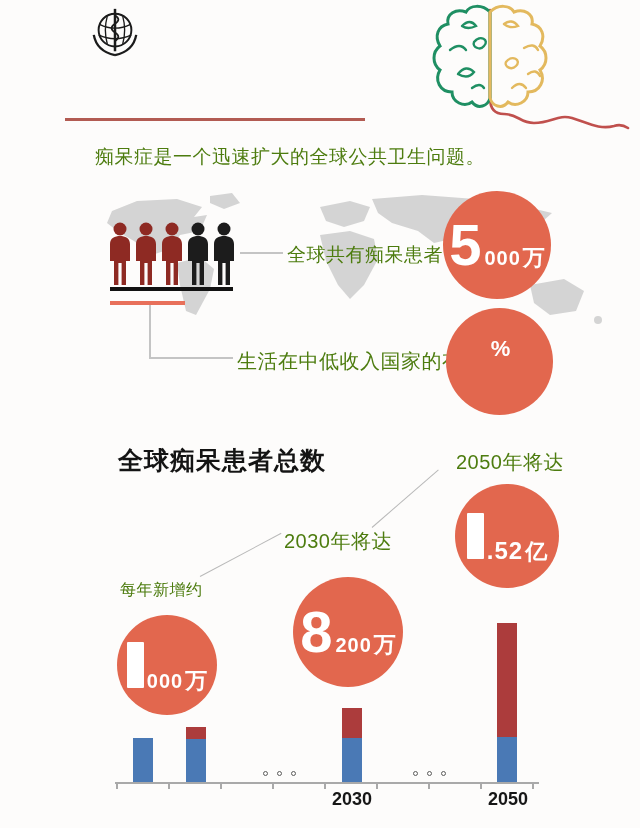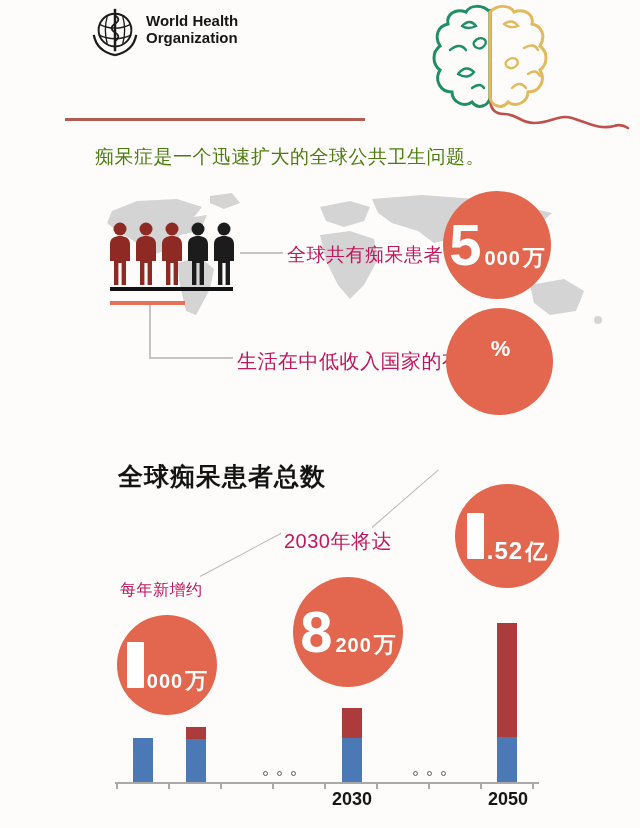--- a/index.html
+++ b/index.html
@@ -12,39 +12,39 @@
   .main-title{left:83px;top:71px;font-size:25px;font-weight:bold;letter-spacing:0.5px;color:#141414;}
   .title-underline{left:65px;top:118px;width:300px;height:3px;background:#b25b52;}
 
   
   .intro{left:95px;top:144px;font-size:19px;letter-spacing:0.5px;color:#4d7c0f;}
 
   
   .black-bar{left:110px;top:287px;width:123px;height:4px;background:#121212;}
   .red-bar{left:110px;top:301px;width:75px;height:4px;background:#e8705a;}
   .conn{background:#c4c4c4;}
-  .lbl{font-size:19px;color:#be185d;letter-spacing:0.5px;white-space:nowrap;}
+  .lbl{font-size:19px;color:#4d7c0f;letter-spacing:0.5px;white-space:nowrap;}
 
   
   .stat-circle{border-radius:50%;background:#e2674e;color:#fff;display:flex;
                align-items:baseline;justify-content:center;box-sizing:border-box;}
   .stat-circle .big{font-size:58px;font-weight:bold;line-height:1;}
   .stat-circle .small{font-size:20px;font-weight:bold;letter-spacing:1px;margin-left:3px;}
   .stat-circle .unit{font-size:22px;font-weight:bold;margin-left:2px;}
   .bar-digit{color:transparent;background:#fff;display:inline-block;width:17px;height:46px;
              overflow:hidden;border-radius:1px;}
   .c-global{left:443px;top:191px;width:108px;height:108px;padding-top:25px;}
   .c-lmic{left:446px;top:308px;width:107px;height:107px;padding-top:28px;}
   .c-lmic .big{font-size:54px;}
   .c-annual{left:117px;top:615px;width:100px;height:100px;padding-top:27px;}
   .c-2030{left:293px;top:577px;width:110px;height:110px;padding-top:26px;}
   .c-2050{left:455px;top:484px;width:104px;height:104px;padding-top:29px;}
 
   
-  .chart-title{left:118px;top:444px;font-size:25px;font-weight:bold;letter-spacing:1px;color:#141414;margin-top:16px;}
+  .chart-title{left:118px;top:444px;font-size:25px;font-weight:bold;letter-spacing:1px;color:#141414;}
   .diag{height:0;border-top:1.5px solid #b9b9b9;transform-origin:left center;}
   .bar{position:absolute;bottom:45px;width:20px;display:flex;flex-direction:column;}
   .seg-red{background:#ac3c3c;width:100%;}
   .seg-blue{background:#4a79b5;width:100%;}
   .x-axis{left:115px;top:782px;width:424px;height:2px;background:#a9a9a9;}
   .tick{top:782px;width:2px;height:7px;background:#a9a9a9;}
   .dot{width:5px;height:5px;border:1px solid #5c5c5c;border-radius:50%;box-sizing:border-box;}
   .x-label{top:789px;width:60px;text-align:center;font-size:18px;font-weight:bold;color:#161616;}
 </style>
 </head>
@@ -67,24 +67,20 @@
       <path d="M12,18 Q28,26 44,18" stroke-width="1.4"></path>
       <path d="M11,29 Q28,37 45,29" stroke-width="1.4"></path>
       <path d="M20,9.5 Q16,24 20,38.5" stroke-width="1.4"></path>
       <path d="M36,9.5 Q40,24 36,38.5" stroke-width="1.4"></path>
       <path d="M28,2 L28,46" stroke-width="2.6"></path>
       <path d="M28,9 q7,4 0,8.5 q-7,4.5 0,9 q7,4.5 0,9" stroke-width="1.8"></path>
       <path d="M6,29 Q9,46 28,50" stroke-width="2.4"></path>
       <path d="M50,29 Q47,46 28,50" stroke-width="2.4"></path>
     </g>
   </svg>
-  <div class="abs who-text">
-    <div>World Health</div>
-    <div>Organization</div>
-  </div>
 
   <div class="abs title-underline"></div>
 
   <svg class="abs" style="left:428px;top:2px" width="207" height="140" viewBox="0 0 207 140">
     <g fill="none" stroke-linecap="round">
       <path stroke="#c0504d" stroke-width="2.6" d="M62,8 L62,96 C62,106 66,112 76,112 C90,112 92,121 106,121 C124,121 130,112 144,116 C160,121 172,128 186,124 C192,122 197,124 200,126"></path>
       <g stroke="#1f8f63" stroke-width="3">
         <path d="M62,10 C54,2 42,3 38,10 C28,6 18,12 20,22 C10,24 6,34 12,44 C4,50 4,62 12,68 C6,78 12,90 24,90 C24,100 36,106 44,100 C50,108 60,104 62,96 Z"></path>
         <path d="M34,24 q8,-8 14,0 q-8,4 -14,0" stroke-width="2.4"></path>
         <path d="M22,48 q10,-8 16,0" stroke-width="2.4"></path>
@@ -156,20 +152,21 @@
       <span class="unit">%</span>
   </div>
 
   <div class="abs chart-title">全球痴呆患者总数</div>
 
   <div class="abs diag" style="left:200px;top:576px;width:92px;transform:rotate(-28deg)"></div>
   <div class="abs diag" style="left:372px;top:527px;width:88px;transform:rotate(-41deg)"></div>
 
   <div class="abs lbl" style="left:120px;top:580px;font-size:16px">每年新增约</div>
   <div class="abs lbl" style="left:284px;top:528px;font-size:20px">2030年将达</div>
+  <div class="abs lbl" style="left:456px;top:449px;font-size:20px">2050年将达</div>
 
   <div class="abs stat-circle c-annual">
     <span class="big bar-digit">1</span>
       <span class="small">000</span>
       <span class="unit">万</span>
   </div>
   <div class="abs stat-circle c-2030">
     <span class="big">8</span>
       <span class="small">200</span>
       <span class="unit">万</span>

